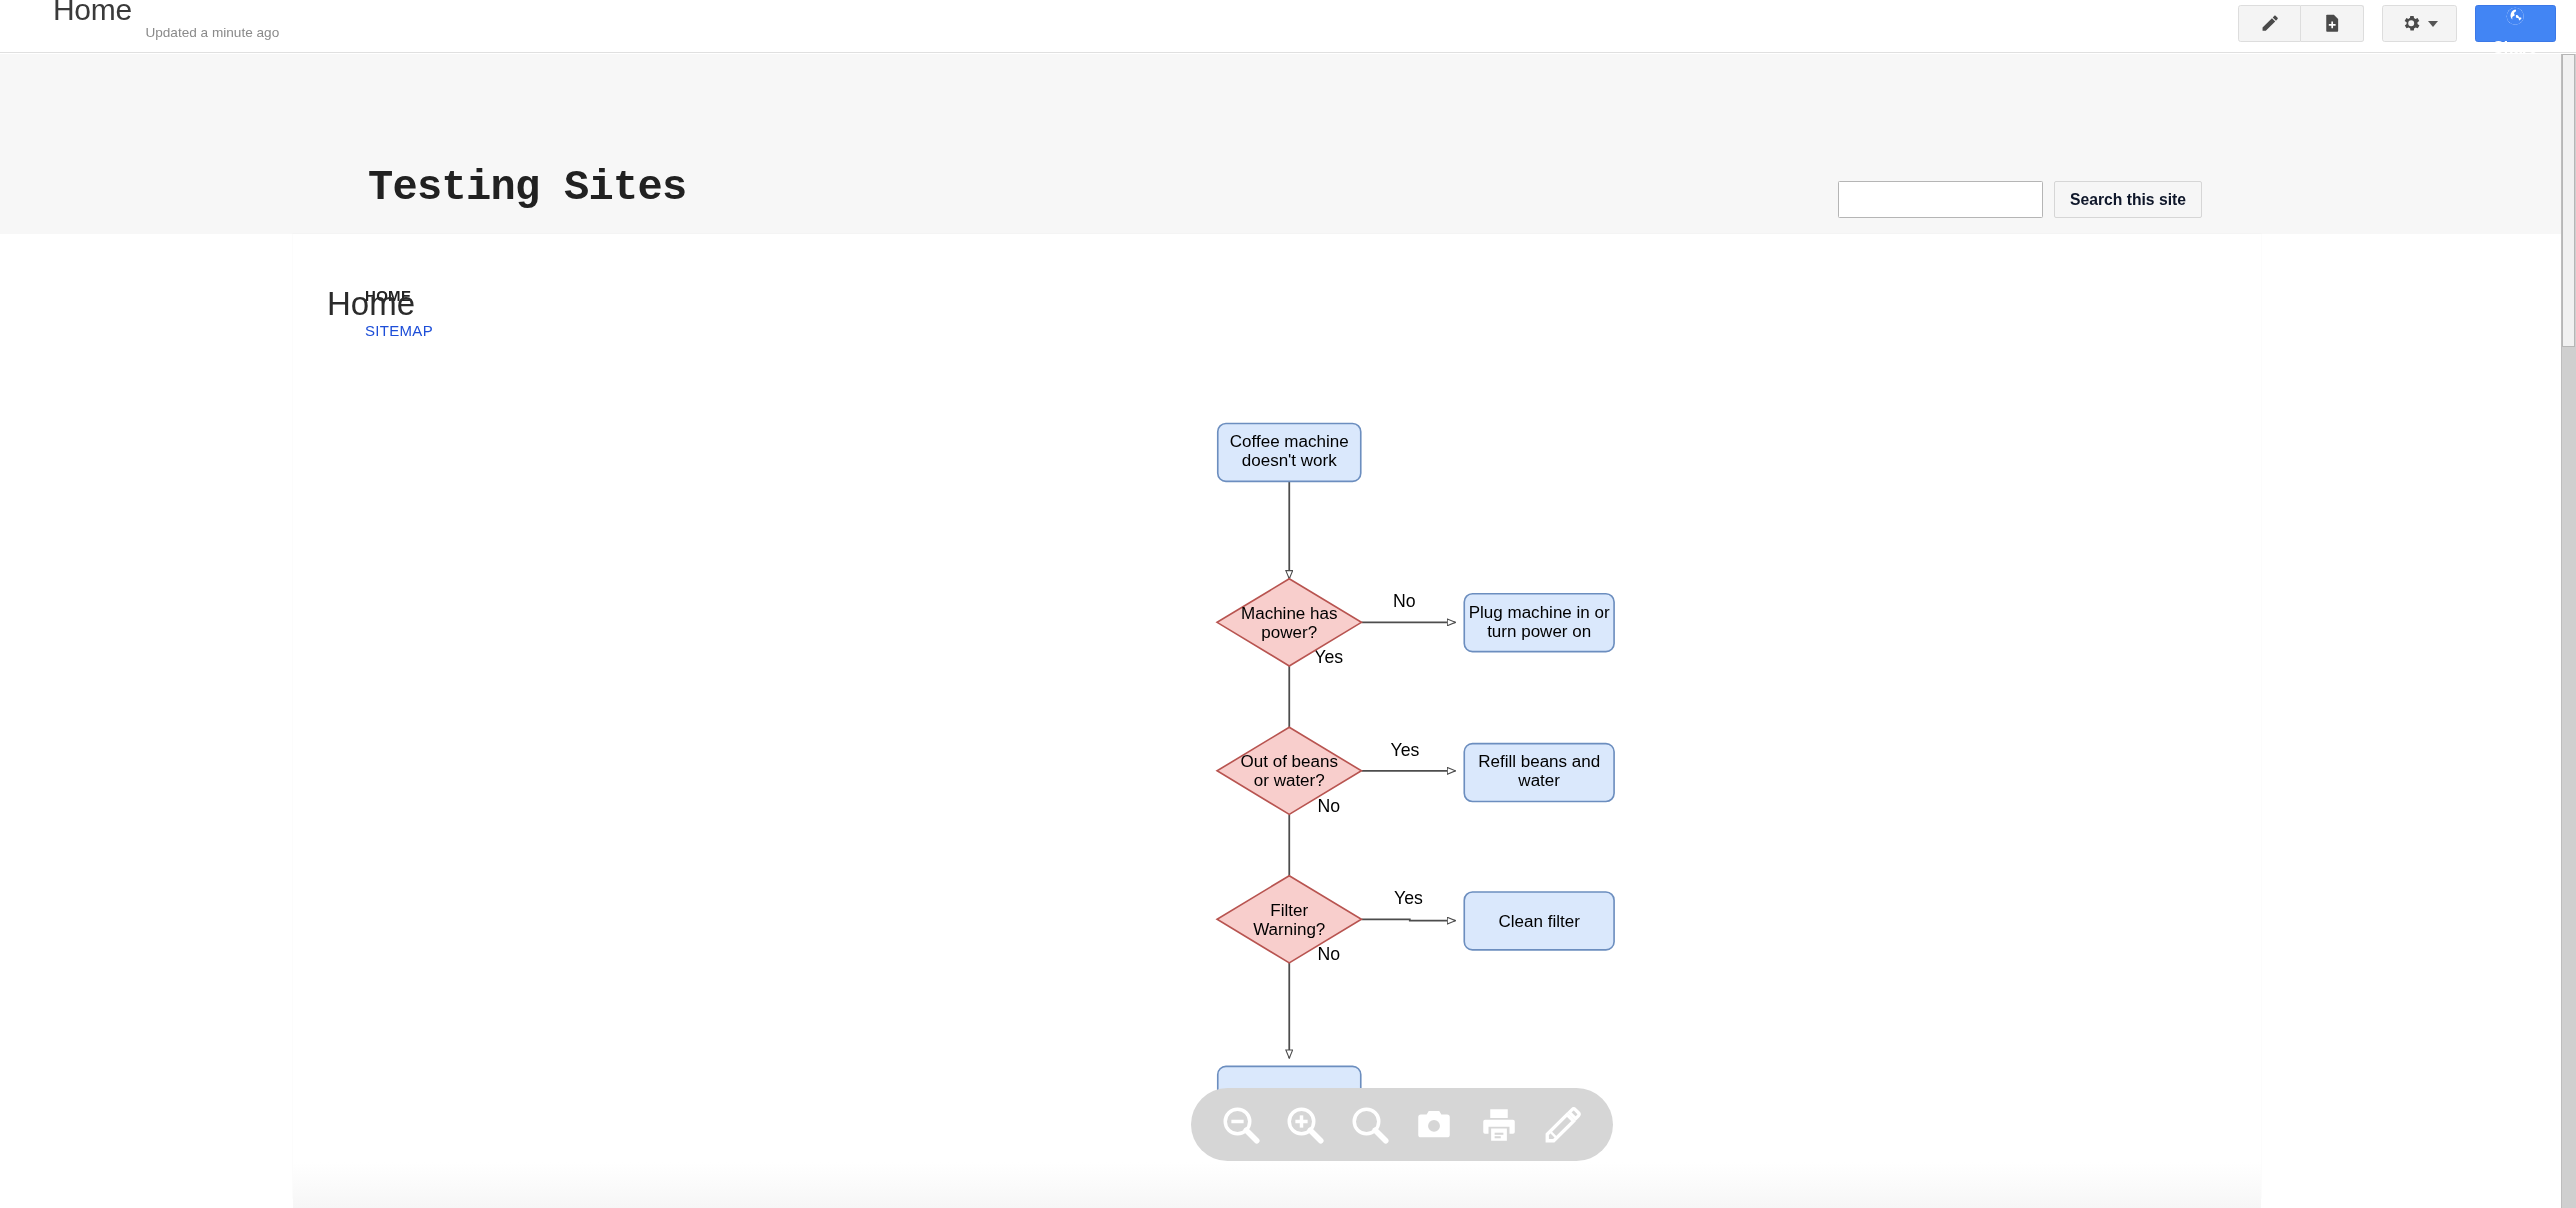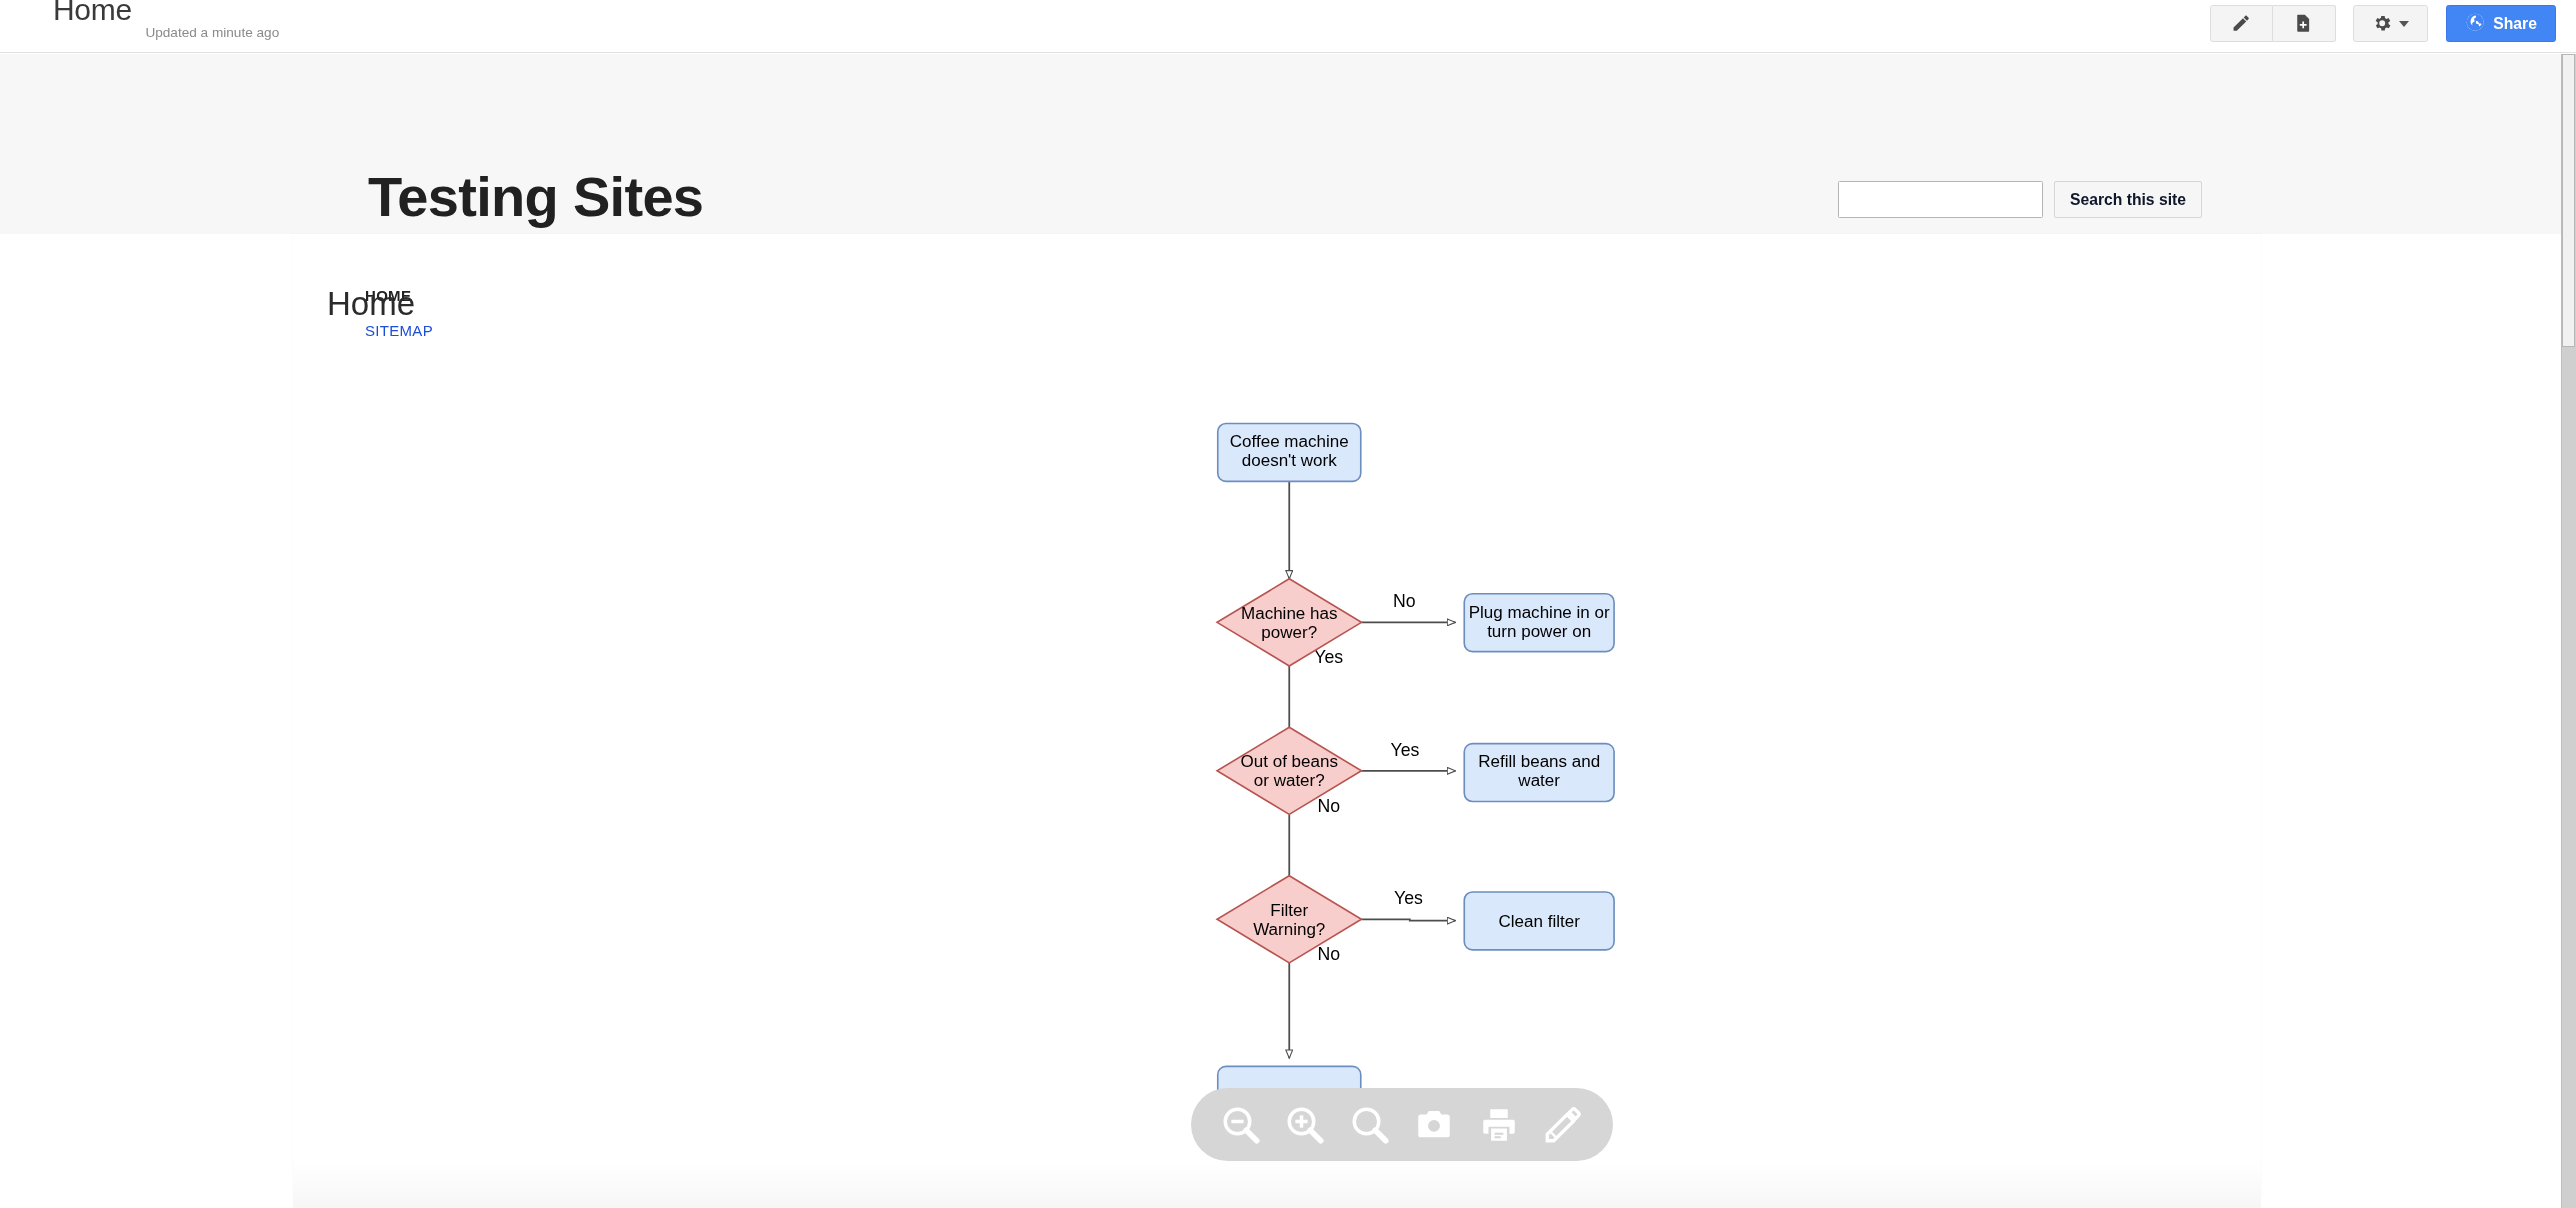--- a/index.html
+++ b/index.html
@@ -42,32 +42,32 @@
   .tbtn:first-child { border-radius:2.7px 0 0 2.7px; }
   .tbtn:last-child  { border-radius:0 2.7px 2.7px 0; border-left:none; }
   .tbtn.solo { border-radius:2.7px; min-width:75px; gap:6.8px; }
   .caret {
     width:0;height:0;border-left:5.4px solid transparent;border-right:5.4px solid transparent;
     border-top:6.1px solid #555;
   }
   #share-btn {
     background:#4285f4; border:0.7px solid #3b78e7; border-radius:2.7px;
     height:37px; padding:0 17.7px; color:#fff; font-size:15.7px; font-weight:bold;
-    display:flex; align-items:center; gap:8.2px; cursor:pointer;
+    display:flex; align-items:center; gap:8.2px; cursor:pointer;flex-direction:column;
   }
 
   
   #banner {
     position:absolute; left:0; top:54px; width:2562px; height:180px;
     background:#f7f7f7;
   }
   #site-title {
     position:absolute; left:368px; top:110px;
-    font-size:56px; font-weight:bold; color:#212121;
-    font-family:Liberation Sans, sans-serif; letter-spacing:-0.7px;
+    font-size:42px; font-weight:bold; color:#212121;
+    font-family:Liberation Mono, monospace; letter-spacing:-0.7px;
   }
   #searchbox {
     position:absolute; left:1838px; top:127px;
     width:205px; height:37px;
     background:#ffffff; border:0.7px solid #b5b5b5; border-radius:1.4px;
     padding:0 6.8px; font-size:13.6px; color:#333;
     font-family:"Liberation Sans", sans-serif;
   }
   #search-btn {
     position:absolute; left:2054px; top:127px;

